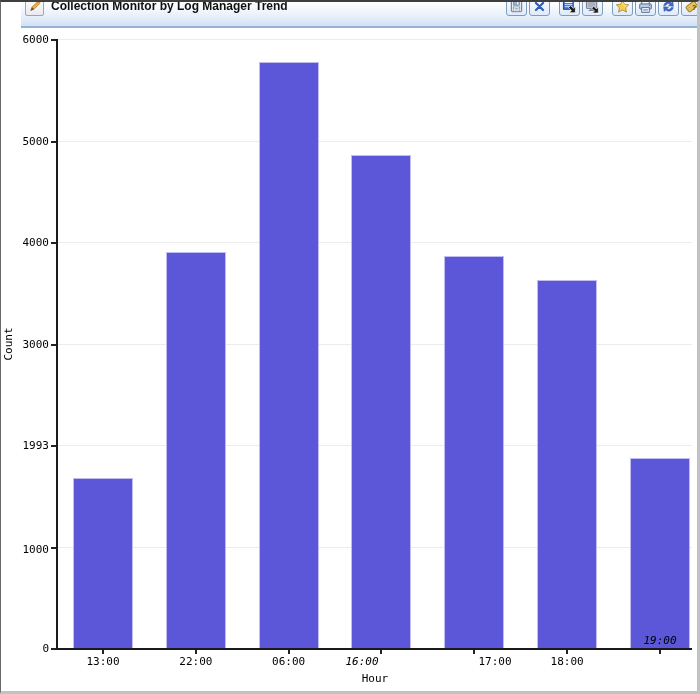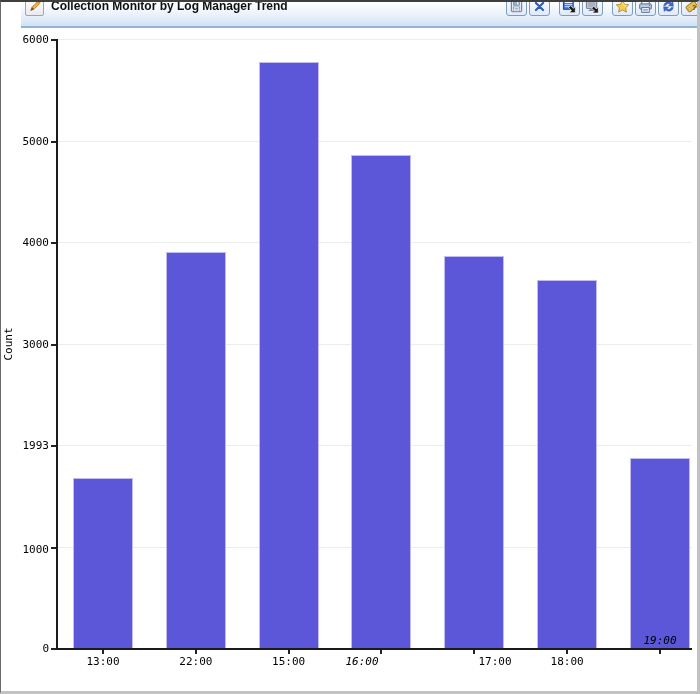--- a/index.html
+++ b/index.html
@@ -178,30 +178,31 @@
       <div class="tickY" style="left: 50px; top: 11px;"></div>
       <div class="y-tick-label" style="top: 5px; text-align: right;">6000</div>
       <div class="bar" style="left: 72px; top: 450.495px; width: 60px; height: 169.505px; background: rgb(91, 87, 216); border-color: rgb(192, 189, 240);"></div>
       <div class="tickX" style="left: 101px; top: 622px;"></div>
       <div class="x-tick-label" style="left: 71px; top: 627px;">13:00</div>
       <div class="bar" style="left: 164.83px; top: 224.15px; width: 60px; height: 395.85px; background: rgb(91, 87, 216); border-color: rgb(192, 189, 240);"></div>
       <div class="tickX" style="left: 193.83px; top: 622px;"></div>
       <div class="x-tick-label" style="left: 163.83px; top: 627px;">22:00</div>
       <div class="bar" style="left: 257.66px; top: 34.345px; width: 60px; height: 585.655px; background: rgb(91, 87, 216); border-color: rgb(192, 189, 240);"></div>
       <div class="tickX" style="left: 286.66px; top: 622px;"></div>
-      <div class="x-tick-label" style="left: 256.66px; top: 627px;">15:00</div>
+      <div class="x-tick-label" style="left: 256.66px; top: 627px;">06:00</div>
       <div class="bar" style="left: 350.49px; top: 126.71px; width: 60px; height: 493.29px; background: rgb(91, 87, 216); border-color: rgb(192, 189, 240);"></div>
       <div class="tickX" style="left: 379.49px; top: 622px;"></div>
       <div class="x-tick-label" style="left: 330px; top: 627px; font-style: italic;">16:00</div>
       <div class="bar" style="left: 443.32px; top: 228.21px; width: 60px; height: 391.79px; background: rgb(91, 87, 216); border-color: rgb(192, 189, 240);"></div>
       <div class="tickX" style="left: 472.32px; top: 622px;"></div>
       <div class="x-tick-label" style="left: 463px; top: 627px;">17:00</div>
       <div class="bar" style="left: 536.15px; top: 251.555px; width: 60px; height: 368.445px; background: rgb(91, 87, 216); border-color: rgb(192, 189, 240);"></div>
       <div class="tickX" style="left: 565.15px; top: 622px;"></div>
       <div class="x-tick-label" style="left: 535.15px; top: 627px;">18:00</div>
       <div class="bar" style="left: 628.98px; top: 430.195px; width: 60px; height: 189.805px; background: rgb(91, 87, 216); border-color: rgb(192, 189, 240);"></div>
       <div class="tickX" style="left: 657.98px; top: 622px;"></div>
       <div class="x-tick-label" style="left: 627.98px; top: 606px; font-style: italic;">19:00</div>
       <div class="axisY" style="left: 55px; top: 11px; height: 611px; background: rgb(26, 26, 26);"></div>
       <div class="axisX" style="left: 55px; top: 620px; width: 636px; background: rgb(26, 26, 26);"></div>
       <div class="axis-title-y" style="left: -9px; top: 309.5px; width: 34px; height: 12px;">Count</div>
+      <div class="axis-title-x" style="left: 57px; top: 644px; width: 634px;">Hour</div>
     </div>
 </div>
 
 </body></html>

